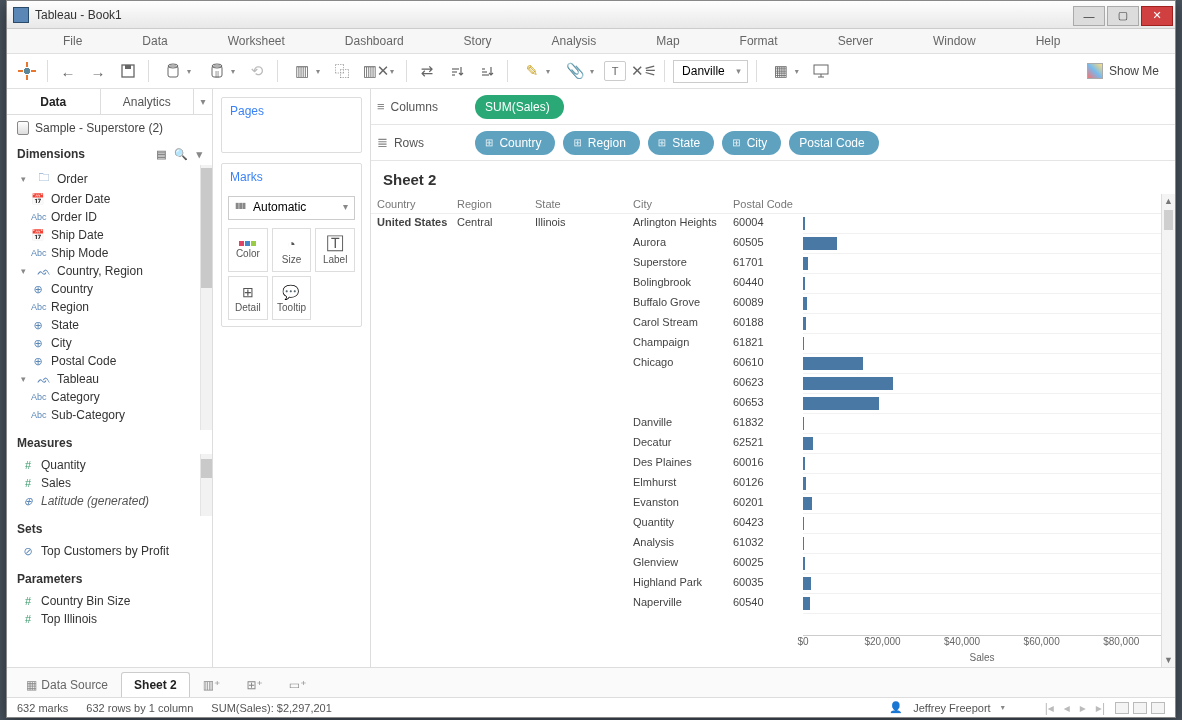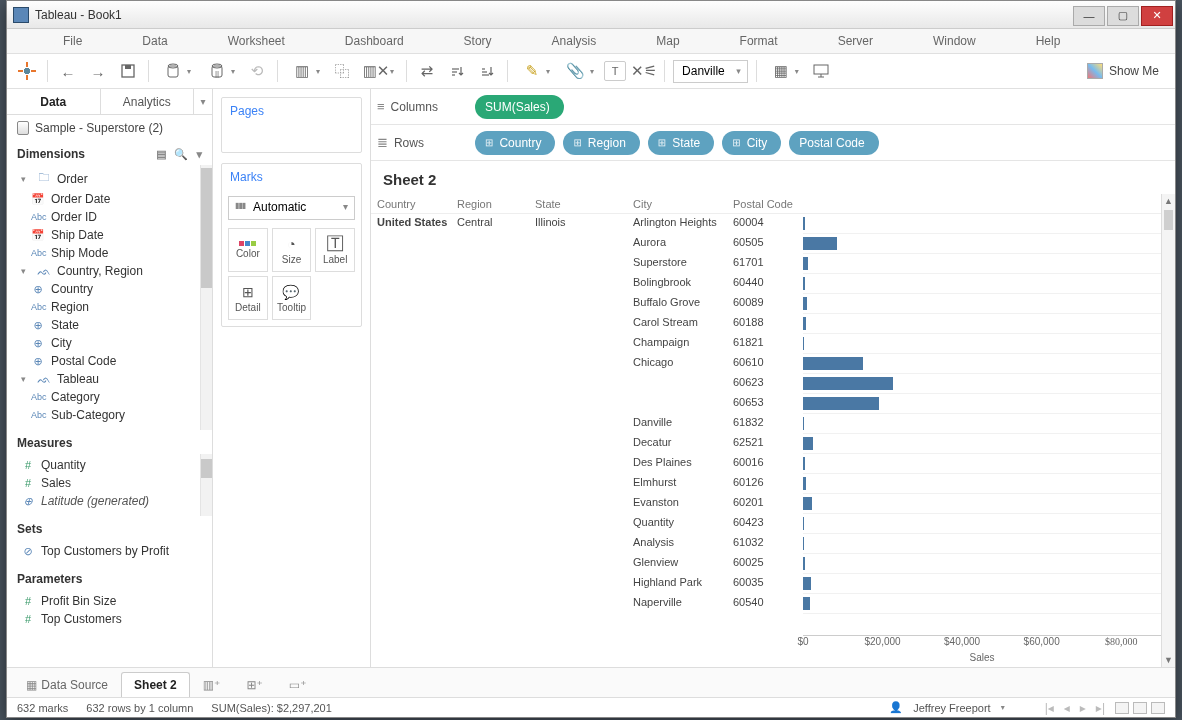--- a/index.html
+++ b/index.html
@@ -344,25 +344,25 @@
             <span class="ticon">⊘</span>
             <span>Top Customers by Profit</span>
           </div>
       </div>
       <div class="sect-hdr">
           <span>Parameters</span>
         </div>
       <div class="tree" style="flex:0 0 auto;">
         <div class="tnode lvl1">
             <span class="ticon num">#</span>
-            <span>Profit Bin Size</span>
+            <span>Country Bin Size</span>
           </div>
         <div class="tnode lvl1">
             <span class="ticon num">#</span>
-            <span>Top Customers</span>
+            <span>Top Illinois</span>
           </div>
       </div>
     </div>
 
     <div class="mid-cards">
       <div class="card" style="min-height:56px;">
           <div class="card-hdr">Pages</div>
         </div>
       <div class="card">
         <div class="card-hdr">Marks</div>
@@ -557,21 +557,21 @@
                 <div class="bar-row">
                   <div class="bar" style="width: 2%;"></div>
                 </div>
               </div>
             <div class="axis">
               <div class="ticks" id="axis-ticks">
                   <span class="tick" style="left: 0%;">$0</span>
                   <span class="tick" style="left: 22.2222%;">$20,000</span>
                   <span class="tick" style="left: 44.4444%;">$40,000</span>
                   <span class="tick" style="left: 66.6667%;">$60,000</span>
-                  <span class="tick" style="left: 88.8889%; font-family: Liberation Serif, serif;">$80,000</span>
+                  <span class="tick" style="left: 88.8889%;">$80,000</span>
                 </div>
               <div class="axlabel">Sales</div>
             </div>
           </div>
         </div>
         <div class="viz-scroll">
           <div class="arr" style="top:2px;">▲</div>
           <div class="vthumb" style="top:16px;height:20px;"></div>
           <div class="arr" style="bottom:2px;">▼</div>
         </div>

